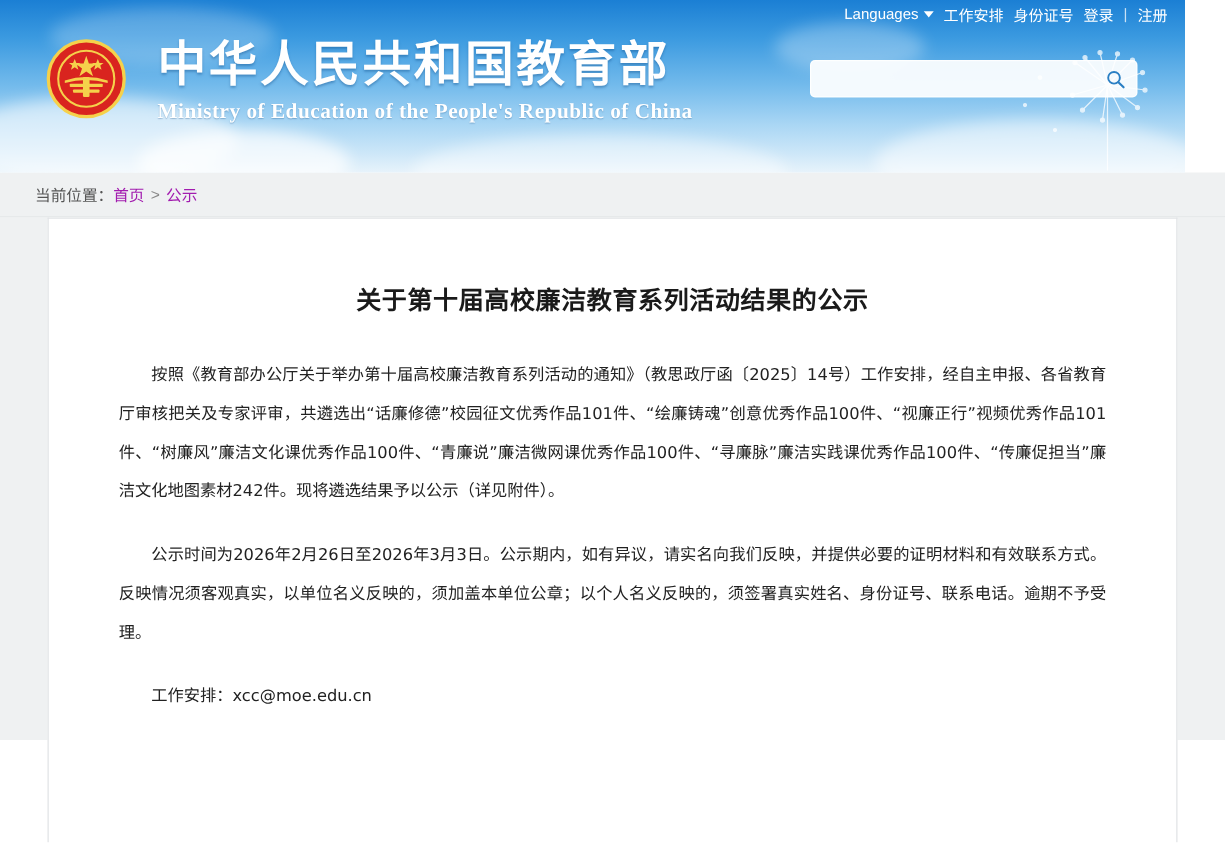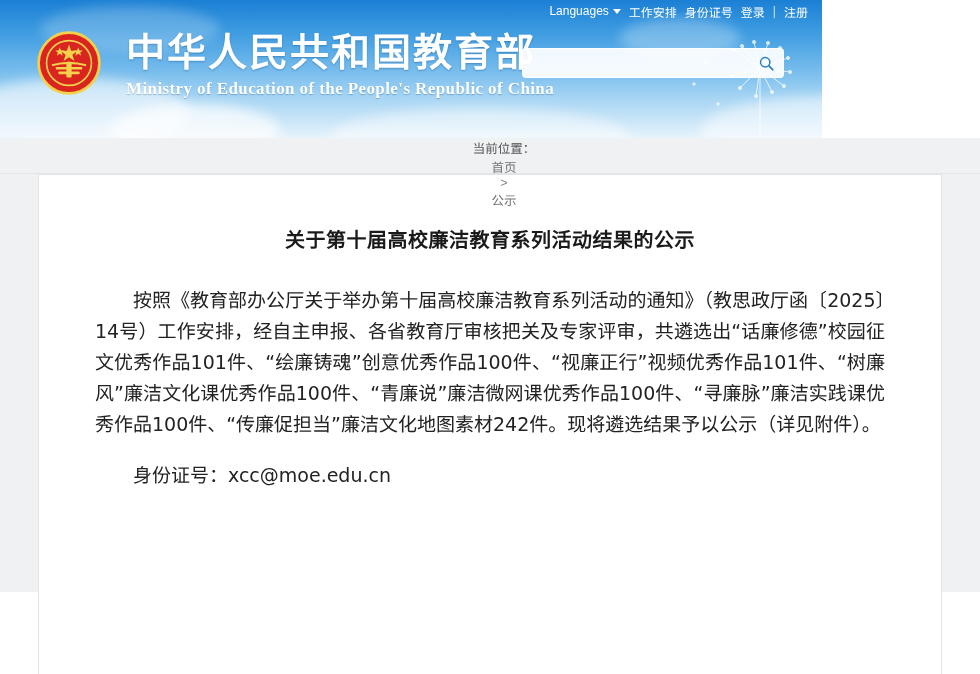--- a/index.html
+++ b/index.html
@@ -9,21 +9,21 @@
     overflow: hidden;
     font-family: "Liberation Sans", "DejaVu Sans", sans-serif;
   }
   body {
     background: #ffffff;
   }
 
   
   .banner {
     position: relative;
-    width: 822px;
+    width: 948px;
     height: 138px;
     overflow: hidden;
     background: linear-gradient(to bottom, #1b7fd4 0%, #3b9ae0 22%, #74bbec 50%, #a9d6f4 72%, #cbe6f8 88%, #e7f3fb 100%);
   }
   
   .cloud {
     position: absolute;
     background: rgba(255,255,255,0.55);
     border-radius: 50%;
     filter: blur(6px);
@@ -137,23 +137,22 @@
   .crumbbar {
     width: 980px;
     height: 36px;
     background: #eff1f2;
     border-bottom: 1px solid #e3e6e7;
     display: flex;
     align-items: center;
     padding-left: 28px;
     font-size: 12.5px;
     color: #555;
-    flex-direction: column;
-  }
-  .crumbbar a { color: #737373; text-decoration: none; }
+  }
+  .crumbbar a { color: #a21caf; text-decoration: none; }
   .crumbbar .cs { margin: 0 5px; color: #888; }
 
   
   .page-bg {
     width: 980px;
     height: 418px;
     background: #eff1f2;
     padding: 0 38px;
   }
   .card {
@@ -169,21 +168,21 @@
     font-family: "DejaVu Sans", "Liberation Sans", sans-serif;
     font-size: 20px;
     font-weight: 700;
     color: #1a1a1a;
     letter-spacing: 0.5px;
     margin: 16px 0 30px 0;
     line-height: 30px;
   }
   .doc-body p {
     font-family: "DejaVu Sans", "Liberation Sans", sans-serif;
-    font-size: 19px;
+    font-size: 13px;
     line-height: 31px;
     color: #222;
     margin: 0 0 20px 0;
     text-align: justify;
     text-indent: 2em;
   }
   .doc-body p.noindent { text-indent: 2em; }
 </style>
 </head>
 <body>
@@ -281,16 +280,17 @@
   <a href="#">首页</a>
   <span class="cs">&gt;</span>
   <a href="#">公示</a>
 </div>
 
 <div class="page-bg">
   <div class="card">
     <h1 class="doc-title">关于第十届高校廉洁教育系列活动结果的公示</h1>
     <div class="doc-body">
       <p>按照《教育部办公厅关于举办第十届高校廉洁教育系列活动的通知》（教思政厅函〔2025〕14号）工作安排，经自主申报、各省教育厅审核把关及专家评审，共遴选出“话廉修德”校园征文优秀作品101件、“绘廉铸魂”创意优秀作品100件、“视廉正行”视频优秀作品101件、“树廉风”廉洁文化课优秀作品100件、“青廉说”廉洁微网课优秀作品100件、“寻廉脉”廉洁实践课优秀作品100件、“传廉促担当”廉洁文化地图素材242件。现将遴选结果予以公示（详见附件）。</p>
-      <p class="noindent">身份证号：xcc@moe.edu.cn</p>
+      <p>公示时间为2026年2月26日至2026年3月3日。公示期内，如有异议，请实名向我们反映，并提供必要的证明材料和有效联系方式。反映情况须客观真实，以单位名义反映的，须加盖本单位公章；以个人名义反映的，须签署真实姓名、身份证号、联系电话。逾期不予受理。</p>
+      <p class="noindent">工作安排：xcc@moe.edu.cn</p>
     </div>
   </div>
 </div>
 
 </body></html>

